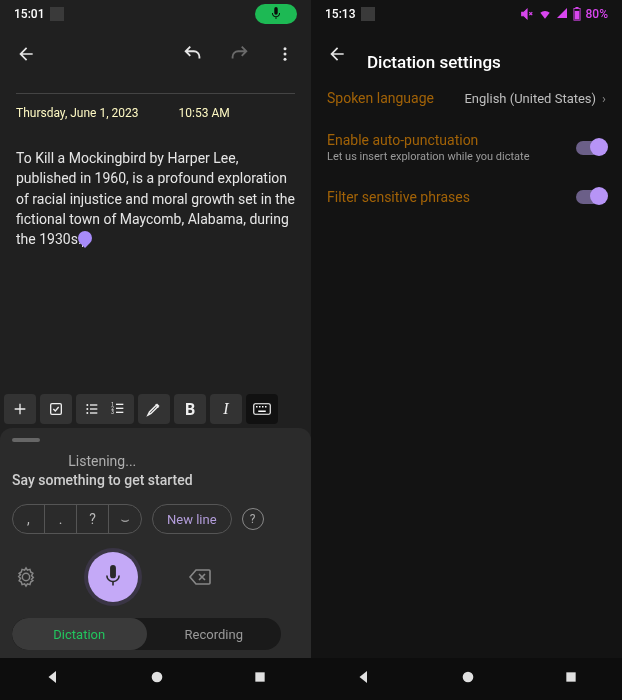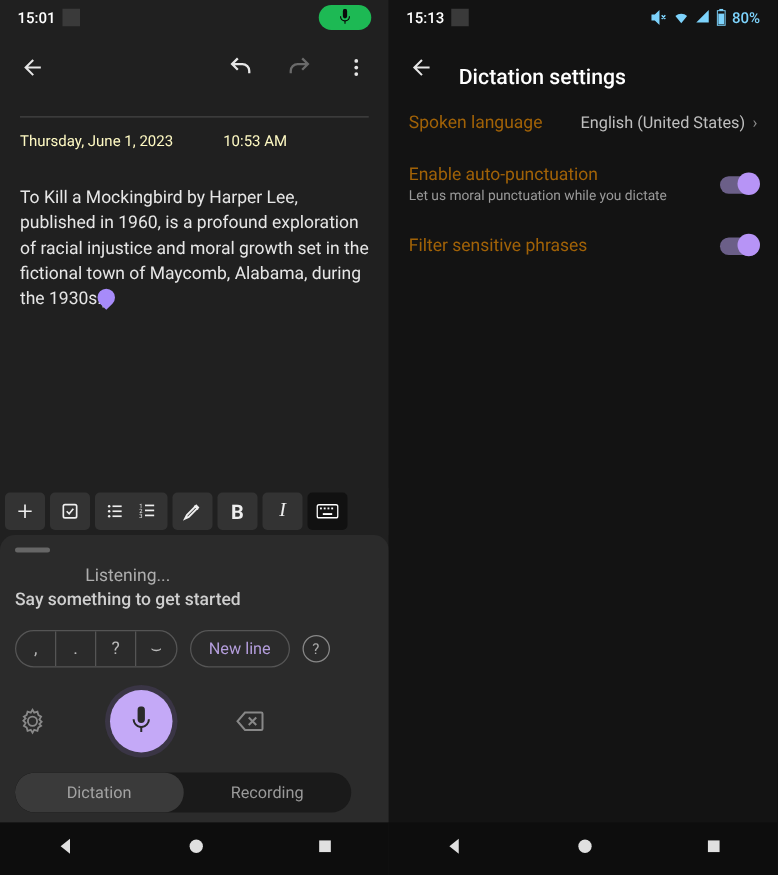--- a/index.html
+++ b/index.html
@@ -7,21 +7,21 @@
 .phone{height:700px;display:flex;flex-direction:column;background:#131313}
 .phone.left{width:311px;background:#202020}
 .phone.right{width:311px;background:#131313}
 .status-bar{height:28px;display:flex;align-items:center;justify-content:space-between;padding:0 14px;color:#fff;font-size:12px;font-weight:500}
 .status-bar.left-bar{background:#202020}
 .status-bar.right-bar{background:#131313}
 .status-left{display:flex;align-items:center;gap:6px}
 .placeholder-box{width:14px;height:14px;background:#3a3a3a}
 .mic-pill{background:#1db954;border-radius:12px;padding:3px 16px;display:flex;align-items:center;justify-content:center}
 .mic-pill svg{width:10px;height:14px}
-.status-right-icons{display:flex;align-items:flex-start;gap:4px;color:#7dd3fc}
+.status-right-icons{display:flex;align-items:flex-start;gap:4px;color:#d946ef}
 .app-header{height:44px;display:flex;align-items:flex-end;padding:0 8px}
 .app-header.left-hdr{background:#202020;justify-content:space-between}
 .app-header.right-hdr{background:#131313;gap:18px;padding:0 14px}
 .hdr-actions{display:flex;align-items:center;gap:10px}
 .icon-btn{width:36px;height:36px;display:flex;align-items:center;justify-content:center;color:#e6e6e6;cursor:pointer}
 .icon-btn.dim{color:#6a6a6a}
 .note-body{flex:1;padding:20px 16px 0 16px;color:#e0e0e0}
 .note-title-line{border-bottom:1px solid #444;height:2px;margin-bottom:12px}
 .note-meta{display:flex;gap:40px;color:#fef9c3;font-size:12px;margin-bottom:28px}
 .note-text{font-size:14px;line-height:1.45;color:#e6e6e6;position:relative}
@@ -42,21 +42,21 @@
 .punc-group span{width:32px;display:flex;align-items:center;justify-content:center;color:#b9b9b9;font-size:14px;border-right:1px solid #555}
 .punc-group span:last-child{border-right:none}
 .newline-btn{border:1px solid #555;border-radius:18px;height:30px;padding:0 14px;display:flex;align-items:center;color:#b39ddb;font-size:13px;cursor:pointer}
 .help-btn{width:22px;height:22px;border:1.5px solid #888;border-radius:50%;display:flex;align-items:center;justify-content:center;color:#aaa;font-size:12px;cursor:pointer}
 .mic-row{display:flex;align-items:center;justify-content:center;gap:48px;margin-top:18px}
 .side-icon{width:28px;height:28px;display:flex;align-items:center;justify-content:center;color:#888;cursor:pointer}
 .big-mic{width:50px;height:50px;border-radius:50%;background:#c4a9f7;display:flex;align-items:center;justify-content:center;box-shadow:0 0 0 4px #3a3545;cursor:pointer}
 .big-mic svg{width:18px;height:24px}
 .mode-tabs{display:flex;background:#1a1a1a;border-radius:20px;margin-top:16px;width:100%;height:32px;overflow:hidden}
 .mode-tab{flex:1;display:flex;align-items:center;justify-content:center;font-size:13px;color:#999;cursor:pointer}
-.mode-tab.active{background:#3a3a3a;color:#a3a3a3;border-radius:20px}
+.mode-tab.active{background:#3a3a3a;color:#22c55e;border-radius:20px}
 .nav-bar{height:42px;display:flex;align-items:center;justify-content:space-around;background:#0d0d0d}
 .nav-bar .nav{color:#e0e0e0;cursor:pointer}
 .settings-title{color:#fff;font-size:17px;font-weight:500}
 .settings-body{padding:18px 16px;display:flex;flex-direction:column;gap:26px;color:#e8e8e8}
 .setting-row{display:flex;align-items:center;justify-content:space-between;gap:10px}
 .setting-label{font-size:14px;color:#a16207}
 .setting-sub{font-size:11px;color:#9a9a9a;margin-top:2px}
 .setting-value{font-size:13px;color:#bfbfbf;display:flex;align-items:flex-start;gap:6px}
 .chev{color:#888}
 .toggle{width:30px;height:14px;background:#6b5f88;border-radius:8px;position:relative;cursor:pointer}
@@ -263,21 +263,21 @@
       <div class="setting-label">Spoken language</div>
       <div class="setting-value">
         <span>English (United States)</span>
         <span class="chev">›</span>
       </div>
     </div>
 
     <div class="setting-row">
       <div>
         <div class="setting-label">Enable auto-punctuation</div>
-        <div class="setting-sub">Let us moral punctuation while you dictate</div>
+        <div class="setting-sub">Let us insert exploration while you dictate</div>
       </div>
       <div class="toggle">
           <div class="knob"></div>
         </div>
     </div>
 
     <div class="setting-row">
       <div class="setting-label">Filter sensitive phrases</div>
       <div class="toggle">
           <div class="knob"></div>

